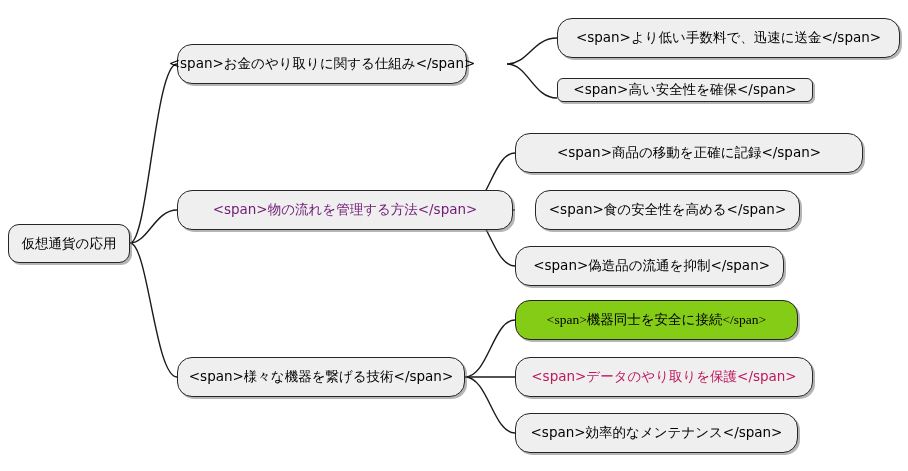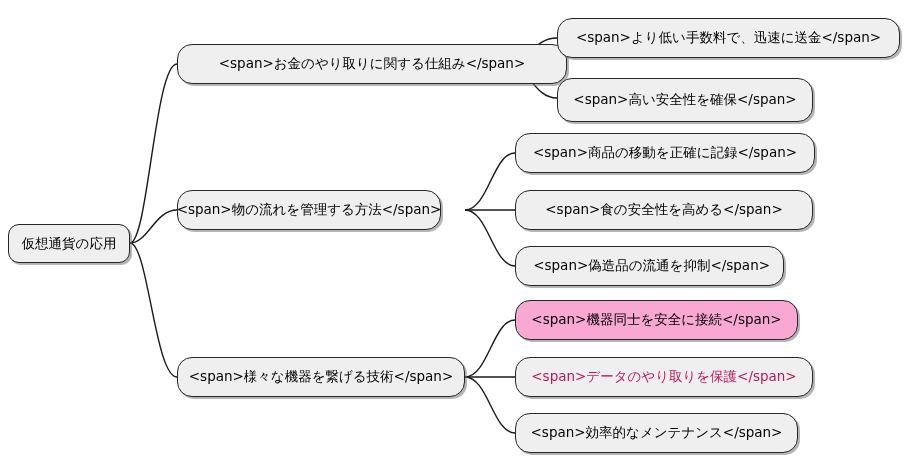--- a/index.html
+++ b/index.html
@@ -74,45 +74,45 @@
       <path class="edge" d="M465,210 C488,210 493,210 515,210" stroke="#1a1a1a"></path>
       <path class="edge" d="M465,210 C488,210 493,266 515,266" stroke="#1a1a1a"></path>
       <path class="edge" d="M465,377 C488,377 493,320 515,320" stroke="#1a1a1a"></path>
       <path class="edge" d="M465,377 C488,377 493,377 515,377" stroke="#1a1a1a"></path>
       <path class="edge" d="M465,377 C488,377 493,433 515,433" stroke="#1a1a1a"></path>
     </svg>
   <div id="node-layer">
       <div class="node node-root" style="left: 8px; top: 224px; width: 122px; height: 39px; background: rgb(239, 239, 239); border-color: rgb(38, 38, 38); color: rgb(0, 0, 0);">
         <span class="node-label">仮想通貨の応用</span>
       </div>
-      <div class="node node-branch" style="left: 177px; top: 44px; width: 390px; height: 40px; background: rgb(239, 239, 239); border-color: rgb(38, 38, 38); color: rgb(0, 0, 0);">
+      <div class="node node-branch" style="left: 177px; top: 44px; width: 290px; height: 40px; background: rgb(239, 239, 239); border-color: rgb(38, 38, 38); color: rgb(0, 0, 0);">
         <span class="node-label">&lt;span&gt;お金のやり取りに関する仕組み&lt;/span&gt;</span>
       </div>
       <div class="node node-leaf" style="left: 557px; top: 18px; width: 343px; height: 40px; background: rgb(239, 239, 239); border-color: rgb(38, 38, 38); color: rgb(0, 0, 0);">
         <span class="node-label">&lt;span&gt;より低い手数料で、迅速に送金&lt;/span&gt;</span>
       </div>
-      <div class="node node-leaf" style="left: 557px; top: 78px; width: 256px; height: 44px; background: rgb(239, 239, 239); border-color: rgb(38, 38, 38); color: rgb(0, 0, 0);">
+      <div class="node node-leaf" style="left: 557px; top: 78px; width: 256px; height: 24px; background: rgb(239, 239, 239); border-color: rgb(38, 38, 38); color: rgb(0, 0, 0); border-radius: 6px;">
         <span class="node-label">&lt;span&gt;高い安全性を確保&lt;/span&gt;</span>
       </div>
-      <div class="node node-branch" style="left: 177px; top: 190px; width: 264px; height: 40px; background: rgb(239, 239, 239); border-color: rgb(38, 38, 38); color: #000000;">
+      <div class="node node-branch" style="left: 177px; top: 190px; width: 336px; height: 40px; background: rgb(239, 239, 239); border-color: rgb(38, 38, 38); color: #701a75;">
         <span class="node-label">&lt;span&gt;物の流れを管理する方法&lt;/span&gt;</span>
       </div>
-      <div class="node node-leaf" style="left: 515px; top: 133px; width: 300px; height: 40px; background: rgb(239, 239, 239); border-color: rgb(38, 38, 38); color: rgb(0, 0, 0);">
+      <div class="node node-leaf" style="left: 515px; top: 133px; width: 348px; height: 40px; background: rgb(239, 239, 239); border-color: rgb(38, 38, 38); color: rgb(0, 0, 0);">
         <span class="node-label">&lt;span&gt;商品の移動を正確に記録&lt;/span&gt;</span>
       </div>
-      <div class="node node-leaf" style="left: 515px; top: 190px; width: 298px; height: 40px; background: rgb(239, 239, 239); border-color: rgb(38, 38, 38); color: rgb(0, 0, 0);">
+      <div class="node node-leaf" style="left: 535px; top: 190px; width: 265px; height: 40px; background: rgb(239, 239, 239); border-color: rgb(38, 38, 38); color: rgb(0, 0, 0);">
         <span class="node-label">&lt;span&gt;食の安全性を高める&lt;/span&gt;</span>
       </div>
       <div class="node node-leaf" style="left: 515px; top: 246px; width: 269px; height: 40px; background: rgb(239, 239, 239); border-color: rgb(38, 38, 38); color: rgb(0, 0, 0); justify-content: flex-end;">
         <span class="node-label">&lt;span&gt;偽造品の流通を抑制&lt;/span&gt;</span>
       </div>
       <div class="node node-branch" style="left: 177px; top: 357px; width: 288px; height: 40px; background: rgb(239, 239, 239); border-color: rgb(38, 38, 38); color: rgb(0, 0, 0);">
         <span class="node-label">&lt;span&gt;様々な機器を繋げる技術&lt;/span&gt;</span>
       </div>
-      <div class="node node-leaf" style="left: 515px; top: 300px; width: 283px; height: 40px; background: #f9a8d4; border-color: rgb(38, 38, 38); color: rgb(0, 0, 0);">
+      <div class="node node-leaf" style="left: 515px; top: 300px; width: 283px; height: 40px; background: #84cc16; border-color: rgb(38, 38, 38); color: rgb(0, 0, 0); font-family: Liberation Serif, serif;">
         <span class="node-label">&lt;span&gt;機器同士を安全に接続&lt;/span&gt;</span>
       </div>
       <div class="node node-leaf" style="left: 515px; top: 357px; width: 298px; height: 40px; background: rgb(239, 239, 239); border-color: rgb(38, 38, 38); color: #be185d;">
         <span class="node-label">&lt;span&gt;データのやり取りを保護&lt;/span&gt;</span>
       </div>
       <div class="node node-leaf" style="left: 515px; top: 413px; width: 283px; height: 40px; background: rgb(239, 239, 239); border-color: rgb(38, 38, 38); color: rgb(0, 0, 0);">
         <span class="node-label">&lt;span&gt;効率的なメンテナンス&lt;/span&gt;</span>
       </div>
     </div>
 </div>

